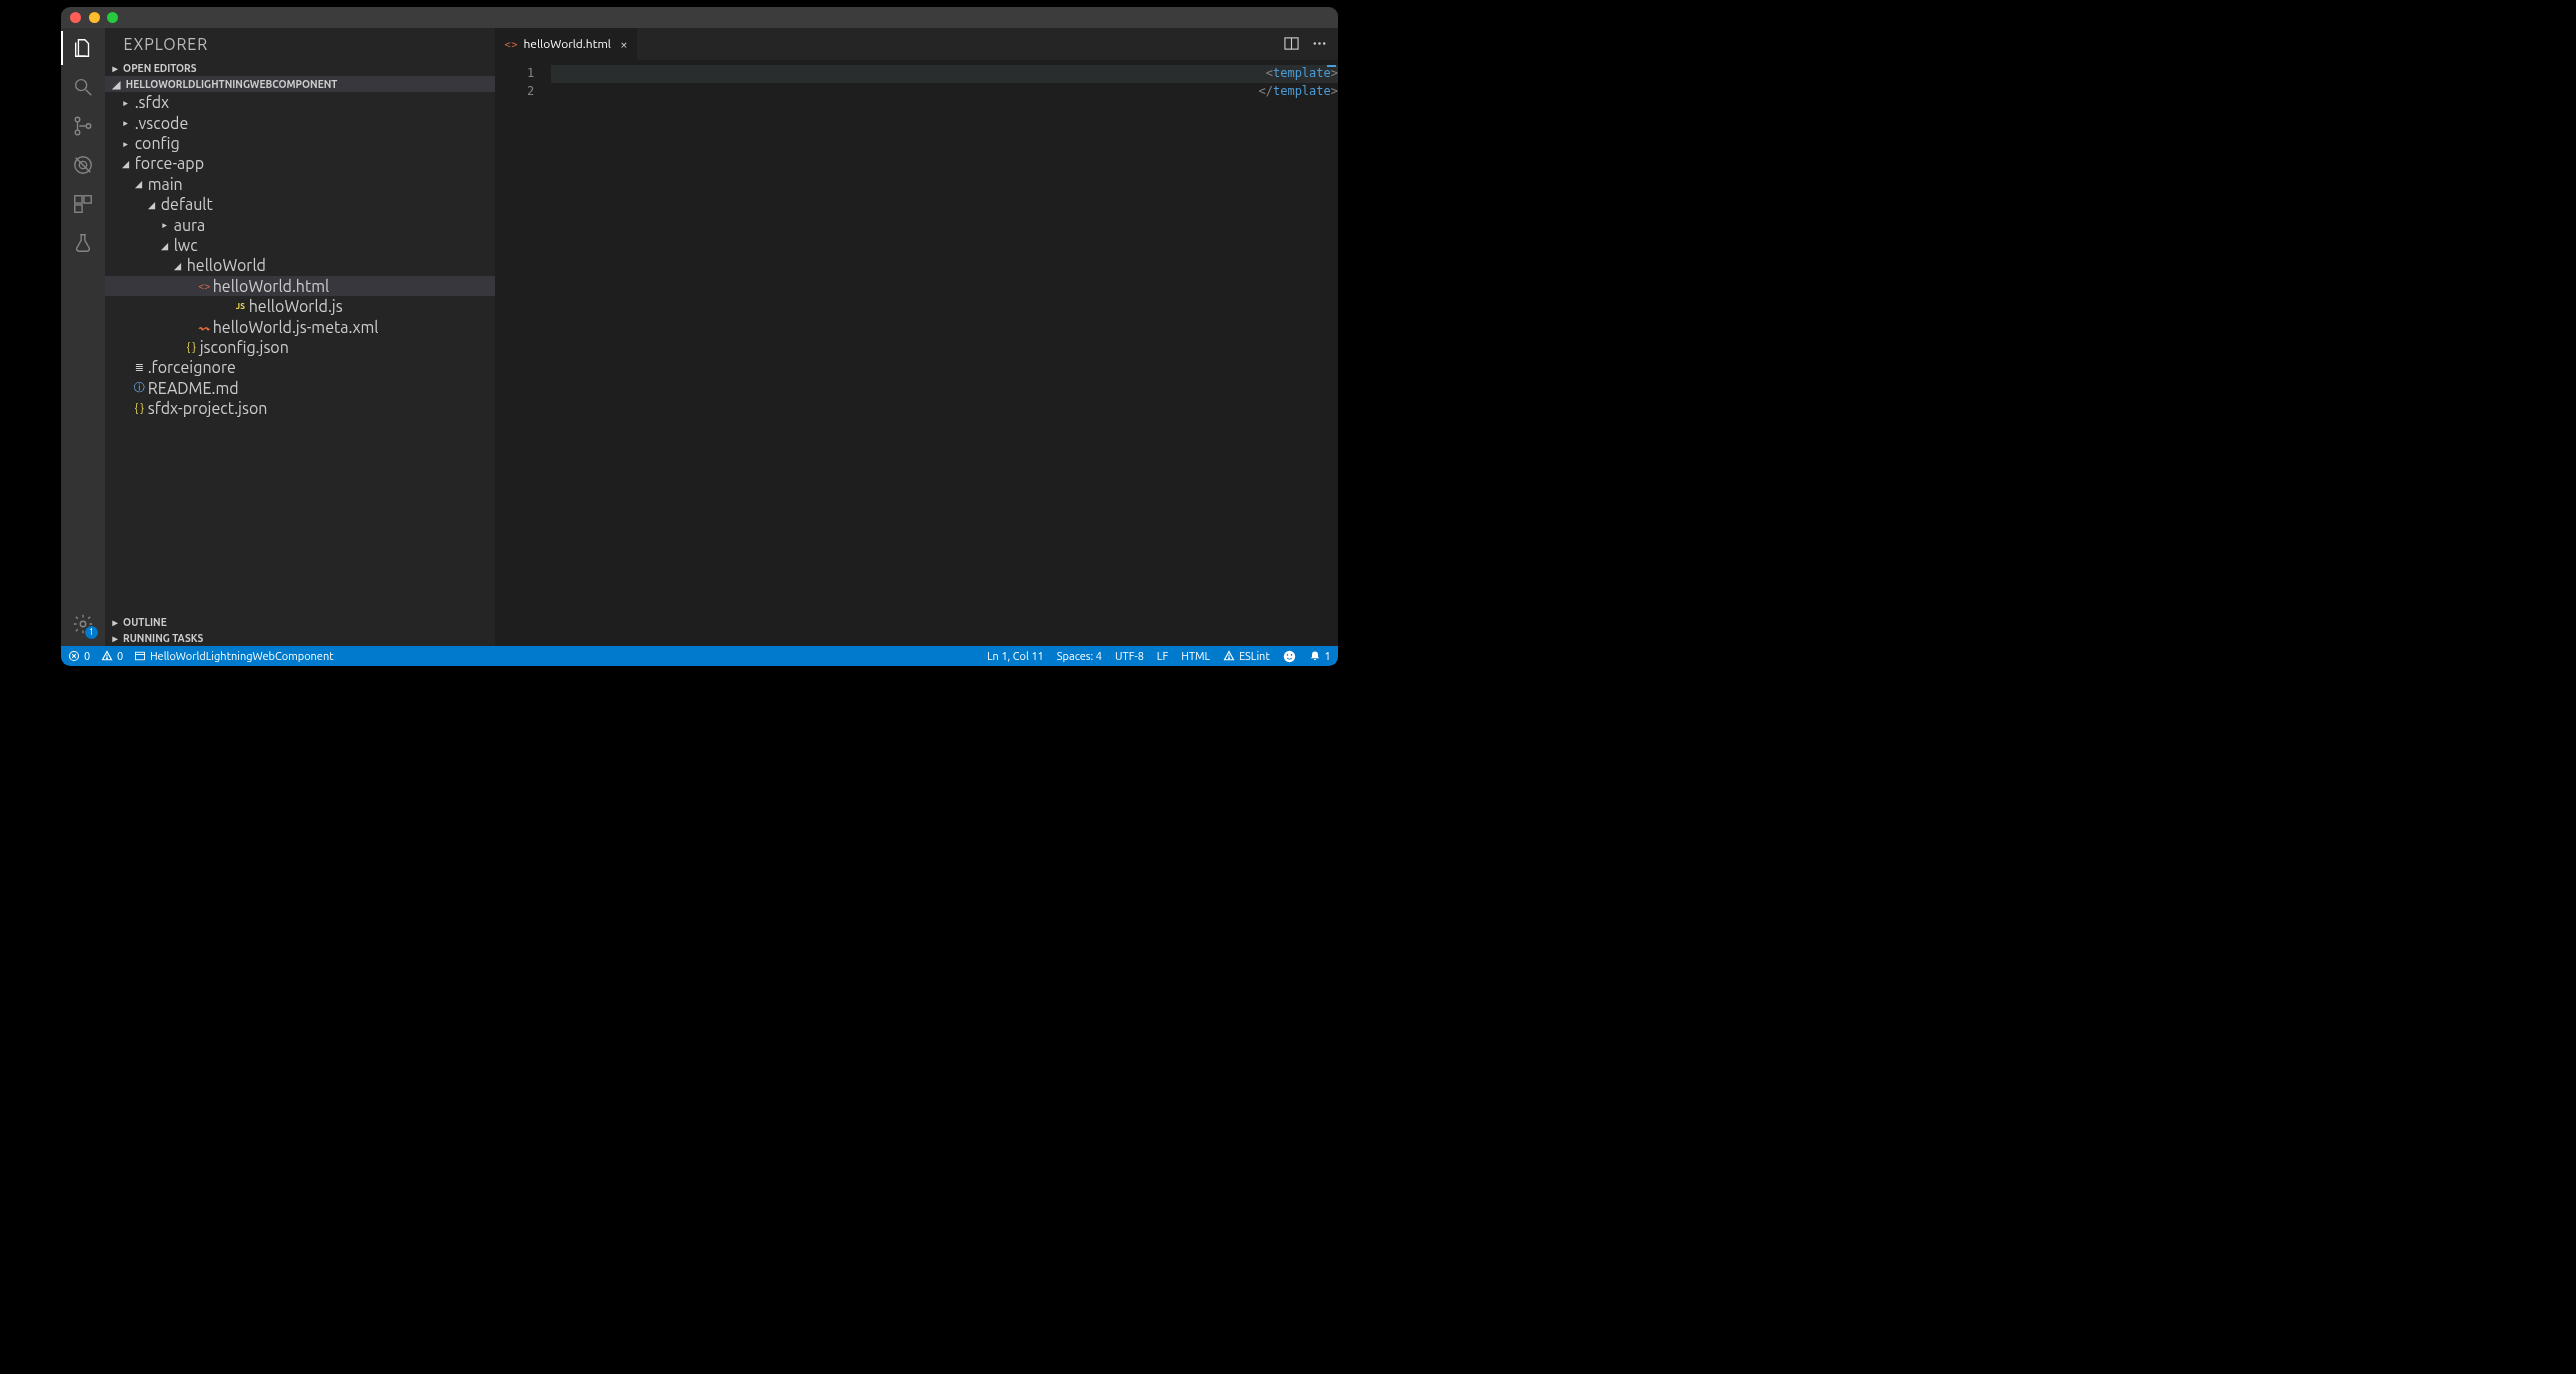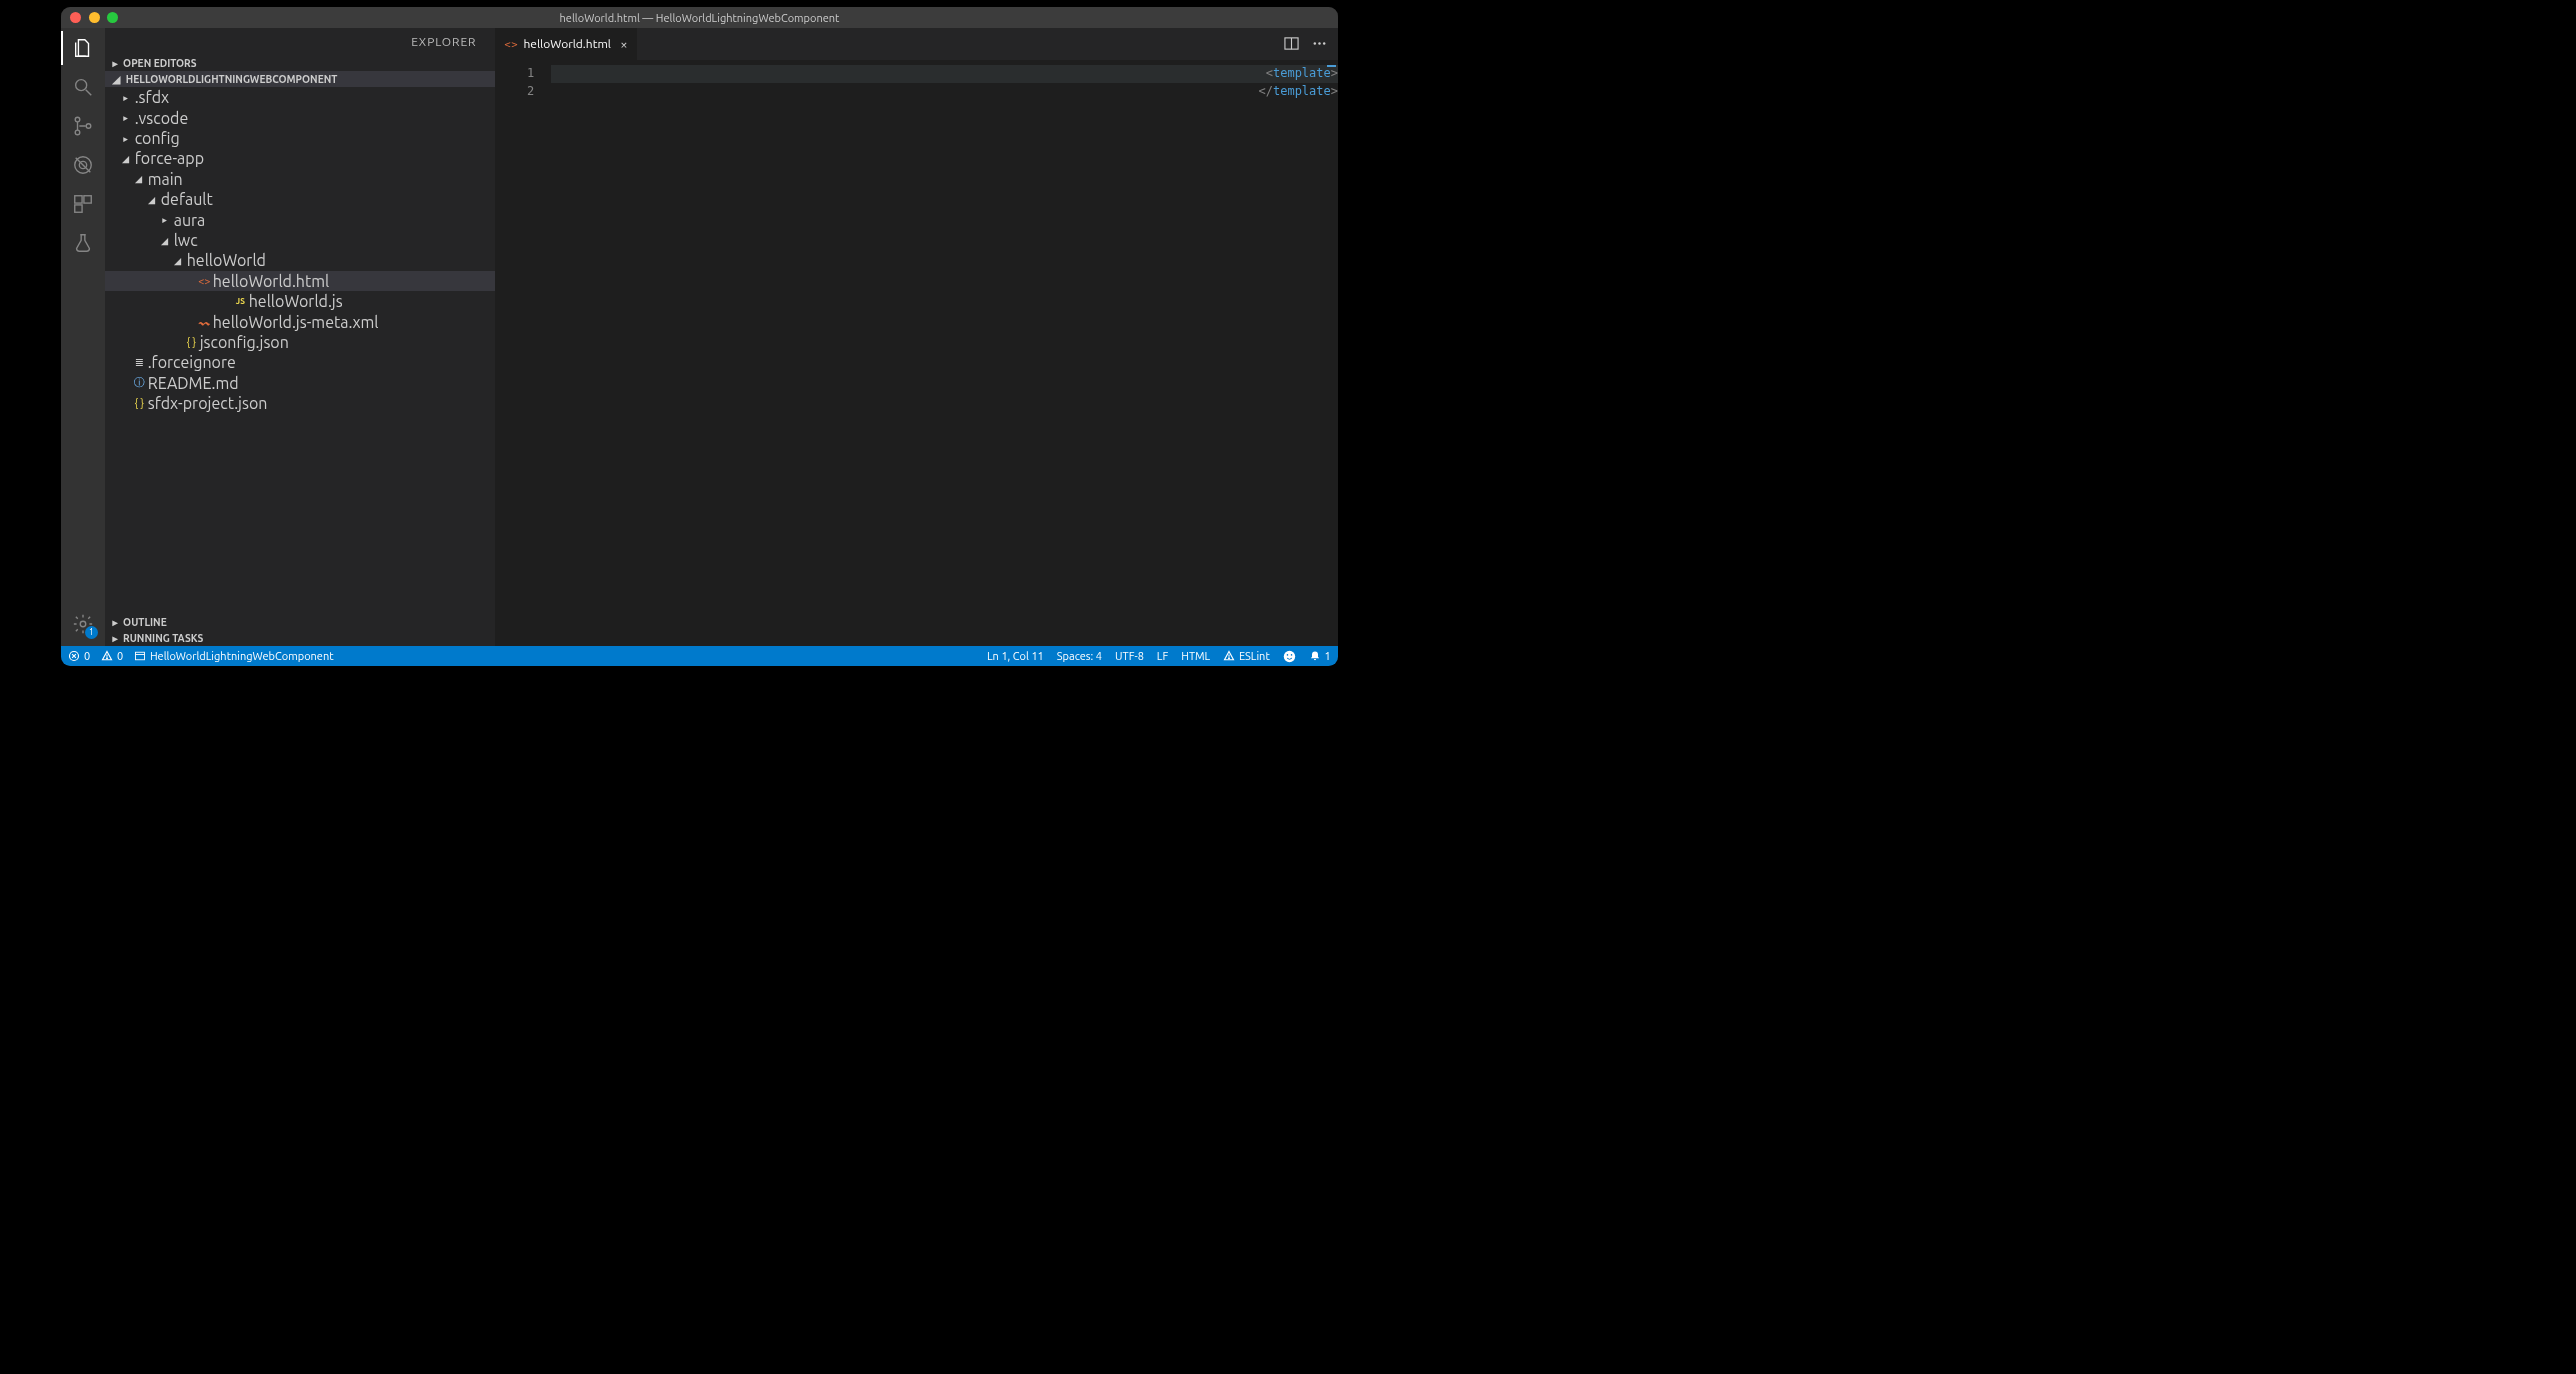--- a/index.html
+++ b/index.html
@@ -17,21 +17,21 @@
   .body { display: flex; height: calc(100% - 20.4px - 20.4px); }
   
   .activitybar { width: 44px; background: #333; display: flex; flex-direction: column; align-items: center; padding-top: 7.4px; gap: 13px; }
   .act-icon { width: 26px; height: 26px; display: flex; align-items: center; justify-content: center; color: #858585; cursor: pointer; position: relative; }
   .act-icon.active { color: #fff; }
   .act-icon.active::before { content: ""; position: absolute; left: -9.3px; top: -3.7px; bottom: -3.7px; width: 1.9px; background: #fff; }
   .activitybar .bottom { margin-top: auto; margin-bottom: 9.3px; position: relative; }
   .badge-small { position: absolute; right: -1.9px; bottom: -1.9px; background: #007acc; color: #fff; border-radius: 50%; width: 13px; height: 13px; font-size: 8.3px; display: flex; align-items: center; justify-content: center; }
   
   .sidebar { width: 390px; background: #252526; display: flex; flex-direction: column; }
-  .sidebar-title { padding: 7.4px 18.5px; font-size: 12px; letter-spacing: 0.9px; color: #bbb; text-align: right; }
+  .sidebar-title { padding: 7.4px 18.5px; font-size: 16px; letter-spacing: 0.9px; color: #bbb; }
   .section-header { display: flex; align-items: center; gap: 5.6px; padding: 1.9px 7.4px; font-size: 10.2px; font-weight: 700; color: #ccc; cursor: pointer; }
   .section-header.proj { background: #37373d; }
   .tree { flex: 0 0 auto; }
   .row { display: flex; align-items: center; height: 20.4px; padding-right: 7.4px; cursor: pointer; color: #ccc; }
   .row.selected { background: #37373d; }
   .row .twisty { width: 11px; text-align: center; font-size: 9.3px; color: #ccc; }
   .row .ficon { width: 16.7px; text-align: center; font-size: 11px; }
   .row .label { font-size: 16px; white-space: nowrap; }
   .ficon.html { color: #e06c3c; }
   .ficon.js   { color: #f0db4f; font-size: 8.3px; font-weight: 700; }
@@ -68,21 +68,20 @@
 <body>
 
 <div class="screen">
 
   <div class="titlebar">
     <div class="traffic">
       <div class="dot red"></div>
       <div class="dot yellow"></div>
       <div class="dot green"></div>
     </div>
-    <div class="titlebar-title">helloWorld.html — HelloWorldLightningWebComponent</div>
   </div>
 
   <div class="body">
 
     <div class="activitybar">
       <div class="act-icon active">
         <svg width="22" height="22" viewBox="0 0 24 24" fill="none" stroke="currentColor" stroke-width="1.5">
             <path d="M7 3h7l4 4v14H7z"></path>
             <path d="M4 6v15h11"></path>
           </svg>

